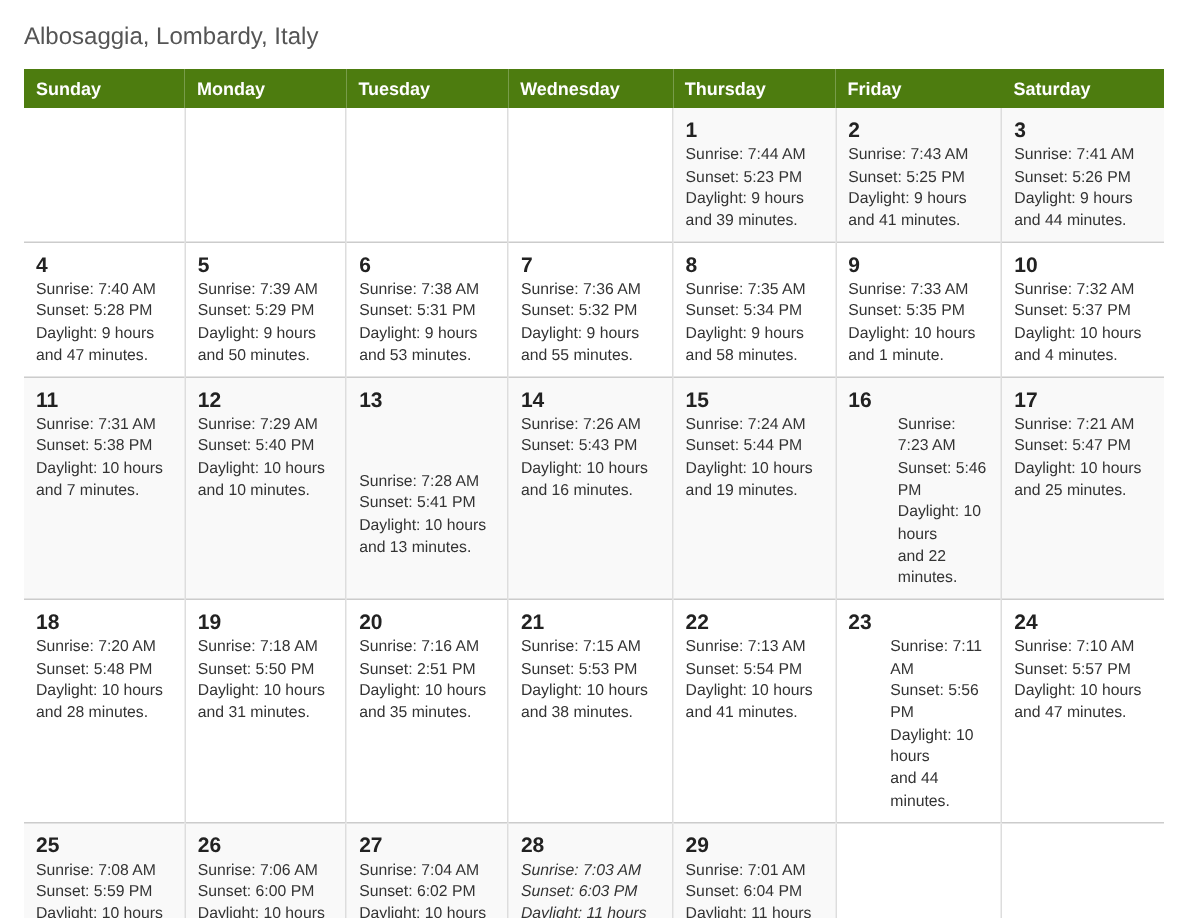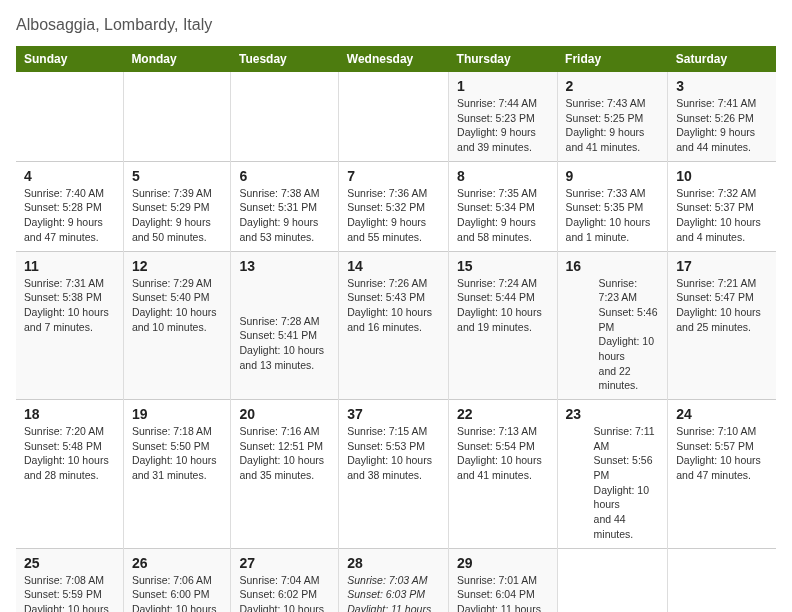--- a/index.html
+++ b/index.html
@@ -249,26 +249,26 @@
         <td>
           <div class="day-num">19</div>
           <div class="day-info" style="white-space: pre-line;">Sunrise: 7:18 AM
 Sunset: 5:50 PM
 Daylight: 10 hours
 and 31 minutes.</div>
         </td>
         <td>
           <div class="day-num">20</div>
           <div class="day-info" style="white-space: pre-line;">Sunrise: 7:16 AM
-Sunset: 12:51 PM
+Sunset: 2:51 PM
 Daylight: 10 hours
 and 35 minutes.</div>
         </td>
         <td>
-          <div class="day-num">37</div>
+          <div class="day-num">21</div>
           <div class="day-info" style="white-space: pre-line;">Sunrise: 7:15 AM
 Sunset: 5:53 PM
 Daylight: 10 hours
 and 38 minutes.</div>
         </td>
         <td>
           <div class="day-num">22</div>
           <div class="day-info" style="white-space: pre-line;">Sunrise: 7:13 AM
 Sunset: 5:54 PM
 Daylight: 10 hours

